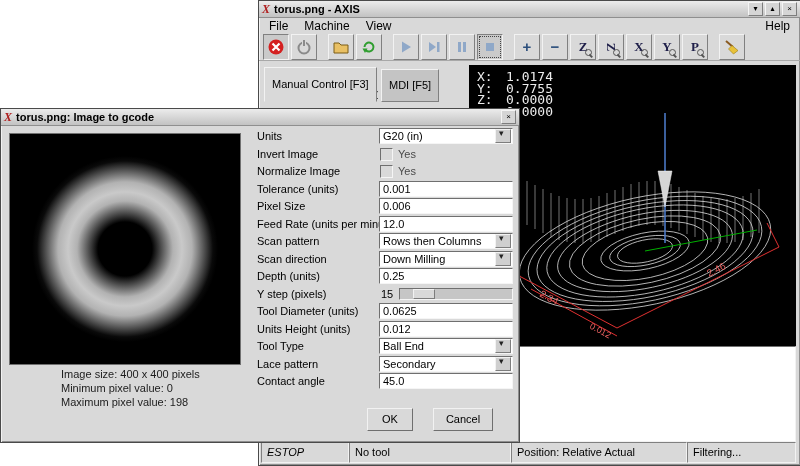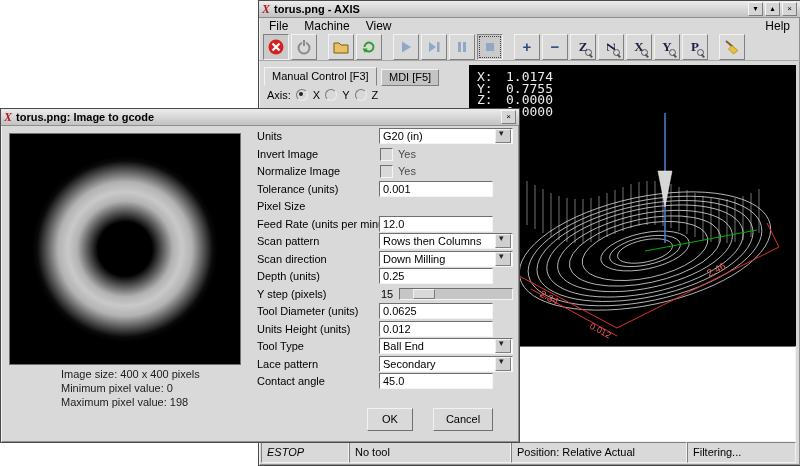--- a/index.html
+++ b/index.html
@@ -24,21 +24,21 @@
         background:#d9d9d9;border:1px solid;border-color:#f2f2f2 #808080 #808080 #f2f2f2;position:relative;}
   .tbtn.pressed{border-color:#808080 #f2f2f2 #f2f2f2 #808080;background:#cacaca;}
   .tbtn.focus{outline:1px dotted #444;outline-offset:-3px;}
   .tgap{width:9px;}
   .zoomtxt{font-size:15px;font-weight:bold;color:#2c4f7c;}
   .vletter{font-family:"Liberation Serif",serif;font-weight:bold;font-size:13px;color:#20204a;}
   .rot90{display:inline-block;transform:rotate(90deg);}
   .mag{position:absolute;right:2px;bottom:2px;width:8px;height:8px;}
   .mag::before{content:"";position:absolute;left:0;top:0;width:5px;height:5px;border:1px solid #555;border-radius:50%;}
   .mag::after{content:"";position:absolute;right:0;bottom:0;width:4px;height:1.5px;background:#555;transform:rotate(45deg);}
-  .tab{position:absolute;height:17px;line-height:17px;padding:0 7px;background:#d9d9d9;
+  .tab{position:absolute;height:17px;line-height:17px;padding:8px 7px;background:#d9d9d9;
        border:1px solid;border-color:#f2f2f2 #808080 #d9d9d9 #f2f2f2;z-index:2;}
   .tab.inactive{height:15px;line-height:15px;background:#c4c4c4;border-bottom:1px solid #808080;z-index:1;}
   .axis-row{position:absolute;left:8px;top:88px;display:flex;align-items:center;gap:5px;}
   .radio{width:10px;height:10px;border-radius:50%;background:#d9d9d9;border:1px solid;
          border-color:#777 #eee #eee #777;display:inline-block;position:relative;}
   .radio.sel::after{content:"";position:absolute;left:2px;top:2px;width:4px;height:4px;border-radius:50%;background:#222;}
   .preview{position:absolute;left:210px;top:64px;width:327px;height:281px;background:#000;}
   .dro{position:absolute;left:8px;top:6px;font-family:"DejaVu Sans Mono",monospace;
        font-size:13px;line-height:11.5px;color:#ececec;}
   .dro-l{display:inline-block;width:18px;}
@@ -48,21 +48,21 @@
   .sb{position:absolute;top:441px;height:21px;border:1px solid;box-sizing:border-box;
       border-color:#808080 #f2f2f2 #f2f2f2 #808080;line-height:19px;padding:0 5px;
       white-space:nowrap;overflow:hidden;}
   
   .imgpanel{position:absolute;left:8px;top:24px;width:230px;height:230px;background:#000;border:1px solid #707070;}
   .torus{position:absolute;left:0;top:0;right:0;bottom:0;
          background:radial-gradient(circle at 50% 50%, #000 0px, #000 27px, #b2b2b2 48px, #c9c9c9 57px, #b2b2b2 67px, #0a0a0a 88px, #000 93px);}
   .info{position:absolute;left:60px;color:#1c1c1c;}
   .frow{position:absolute;left:0;width:516px;height:16px;}
   .flabel{position:absolute;left:256px;top:2px;white-space:nowrap;}
-  .entry{position:absolute;left:378px;top:0;width:114px;height:16px;box-sizing:border-box;
+  .entry{position:absolute;left:378px;top:0;width:134px;height:16px;box-sizing:border-box;
          background:#fff;border:1px solid;border-color:#6f6f6f #f5f5f5 #f5f5f5 #6f6f6f;
          font-family:"Liberation Sans",sans-serif;font-size:11px;padding:0 3px;color:#000;}
   .combo{position:absolute;left:378px;top:0;width:134px;height:16px;box-sizing:border-box;
          background:#fff;border:1px solid;border-color:#6f6f6f #f5f5f5 #f5f5f5 #6f6f6f;
          display:flex;align-items:center;}
   .combo-text{flex:1;padding:0 3px;white-space:nowrap;overflow:hidden;}
   .combo-arrow{width:14px;height:12px;margin-right:1px;background:#cfcfcf;border:1px solid;
                border-color:#f2f2f2 #7d7d7d #7d7d7d #f2f2f2;position:relative;}
   .combo-arrow::after{content:"▾";position:absolute;left:3px;top:-2px;font-size:9px;color:#222;}
   .check{position:absolute;left:379px;top:2px;width:11px;height:11px;background:#d9d9d9;
@@ -308,20 +308,21 @@
       <span class="flabel">Normalize Image</span>
       <span class="check"></span>
       <span class="chk-label">Yes</span>
     </div>
     <div class="frow" style="top:72px;">
       <span class="flabel">Tolerance (units)</span>
       <input class="entry" value="0.001" style="">
     </div>
     <div class="frow" style="top:89px;">
       <span class="flabel">Pixel Size</span>
+      <input class="entry" value="0.006" style="">
     </div>
     <div class="frow" style="top:107px;">
       <span class="flabel">Feed Rate (units per minute)</span>
       <input class="entry" value="12.0" style="">
     </div>
     <div class="frow" style="top:142px;">
       <span class="flabel">Scan direction</span>
       <div class="combo">
         <span class="combo-text">Down Milling</span>
         <span class="combo-arrow"></span>

